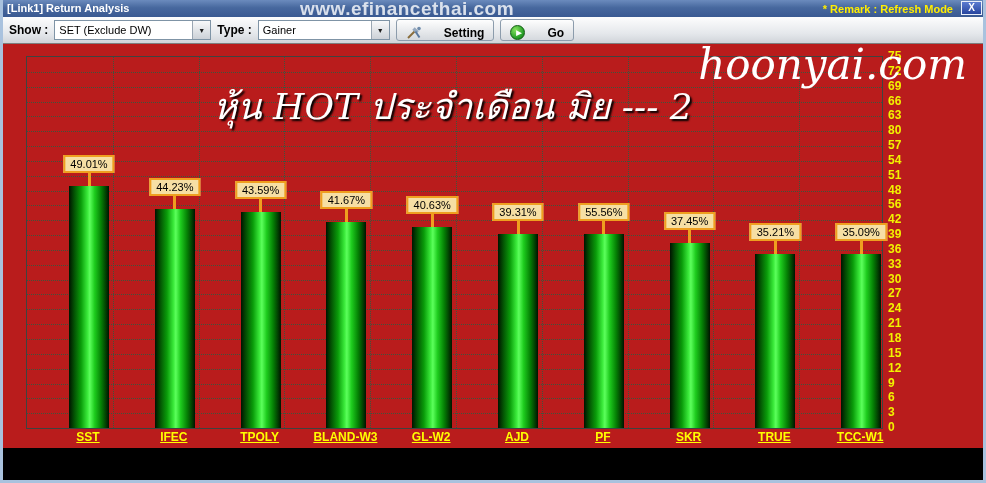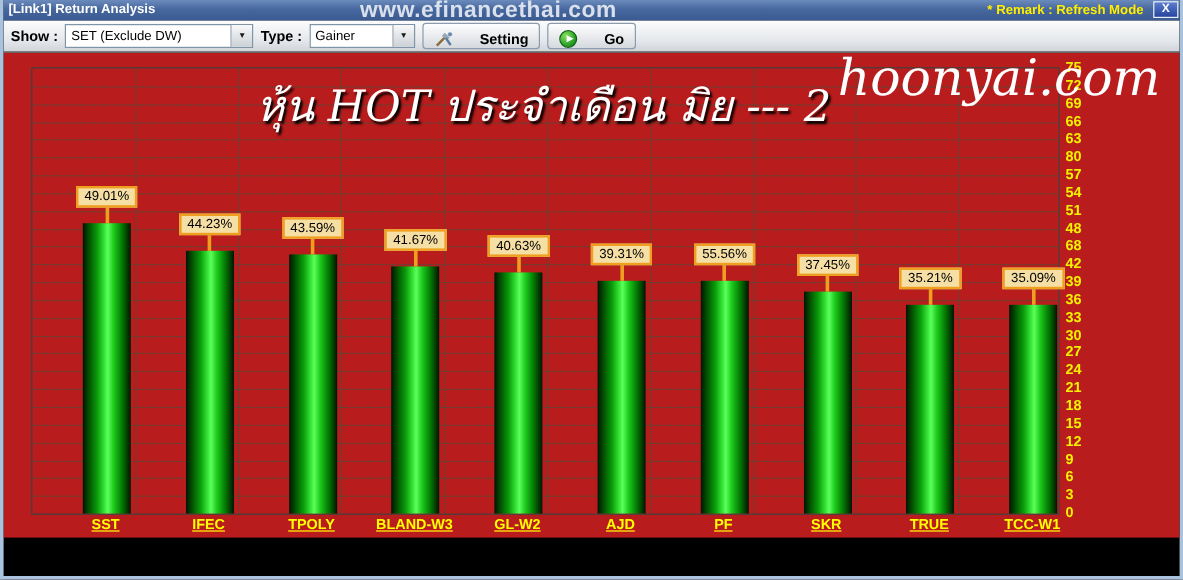--- a/index.html
+++ b/index.html
@@ -19,21 +19,21 @@
     background:linear-gradient(180deg,#5b7cd0 0%,#27459e 100%);border:1px solid #e9eff9;
     color:#fff;font-weight:bold;font-size:10px;line-height:12px;text-align:center;cursor:pointer;}
   
   .toolbar{position:absolute;top:17px;left:0;right:0;height:27px;box-sizing:border-box;z-index:7;
     background:linear-gradient(180deg,#fdfdfd 0%,#e4e7eb 65%,#d0d4d9 100%);
     border-bottom:1px solid #7d7d7d;display:flex;align-items:center;padding:0 6px;gap:6px;}
   .tb-label{font-weight:bold;font-size:12px;color:#000;white-space:nowrap;}
   .combo{height:20px;background:#fff;border:1px solid #7f94a6;box-sizing:border-box;
     display:flex;align-items:center;justify-content:space-between;font-size:11px;cursor:pointer;}
   .combo.show{width:157px;}
-  .combo.type{width:88px;}
+  .combo.type{width:132px;}
   .combo-value{padding:0 4px;white-space:nowrap;overflow:hidden;}
   .combo-arrow-box{width:17px;align-self:stretch;background:linear-gradient(180deg,#f8f9fa,#ccd1d7);
     border-left:1px solid #9aa6b2;display:flex;align-items:center;justify-content:center;
     font-size:7px;color:#1a1a1a;}
   .tb-btn{height:22px;display:flex;align-items:flex-end;gap:22px;padding:0 9px;
     background:linear-gradient(180deg,#fefefe,#d5d9de);border:1px solid #8c9cac;border-radius:3px;
     font-weight:bold;font-size:12px;font-family:inherit;color:#000;cursor:pointer;}
   .go-circle{width:15px;height:15px;border-radius:50%;box-sizing:border-box;
     background:radial-gradient(circle at 35% 30%,#86e25e,#2aa12a 62%,#127112);
     border:1px solid #0f5c0f;display:flex;align-items:center;justify-content:center;
@@ -45,21 +45,21 @@
   .hgrid{position:absolute;left:0;right:0;height:0;border-top:1px dotted #3d553d;}
   .vgrid{position:absolute;top:0;bottom:0;width:0;border-left:1px dotted #3d553d;}
   .bar{position:absolute;bottom:0;width:40px;
     background:linear-gradient(90deg,#001400 0%,#035203 13%,#0a9c0a 30%,#3ae93a 46%,#5cff5c 52%,#1ecc1e 64%,#058205 80%,#001400 100%);}
   .stem{position:absolute;width:3px;background:#ef9f1f;z-index:2;}
   .val-box{position:absolute;transform:translateX(-50%);background:#f6dfa4;border:2px solid #ef9f1f;
     color:#000;font-size:11px;padding:1px 5px;white-space:nowrap;z-index:3;}
   .ylabel{position:absolute;left:885px;color:#f2f200;font-size:12px;font-weight:bold;line-height:14px;}
   .xlabel{position:absolute;top:386px;width:86px;text-align:center;color:#ffff00;font-size:12px;
     font-weight:bold;text-decoration:underline;cursor:pointer;white-space:nowrap;}
-  .chart-title{position:absolute;top:16px;left:120px;width:660px;text-align:center;color:#fff;
+  .chart-title{position:absolute;top:34px;left:120px;width:660px;text-align:center;color:#fff;
     font-family:"DejaVu Serif","Liberation Serif",serif;font-style:italic;font-size:36px;
     white-space:nowrap;z-index:4;text-shadow:2px 2px 2px #000;}
   .chart-watermark{position:absolute;top:0px;right:16px;color:#fff;line-height:1;
     font-family:"DejaVu Serif","Liberation Serif",serif;font-style:italic;font-size:42px;z-index:4;}
   
   .bottombar{position:absolute;top:448px;left:0;right:0;height:32px;box-sizing:border-box;
     background:linear-gradient(180deg,#f6f6f6,#dddddd);border-top:1px solid #4a4a4a;
     display:flex;align-items:center;padding-left:8px;gap:6px;}
   .pg-outer{background:#f3f3f3;border:1px solid #cdcdcd;border-radius:5px;padding:2px;
     display:inline-flex;cursor:pointer;}
@@ -185,21 +185,21 @@
         <div class="ylabel" style="top: 301.8px;">15</div>
         <div class="ylabel" style="top: 287px;">18</div>
         <div class="ylabel" style="top: 272.1px;">21</div>
         <div class="ylabel" style="top: 257.3px;">24</div>
         <div class="ylabel" style="top: 242.4px;">27</div>
         <div class="ylabel" style="top: 227.6px;">30</div>
         <div class="ylabel" style="top: 212.8px;">33</div>
         <div class="ylabel" style="top: 197.9px;">36</div>
         <div class="ylabel" style="top: 183.1px;">39</div>
         <div class="ylabel" style="top: 168.2px;">42</div>
-        <div class="ylabel" style="top: 153.4px;">68</div>
+        <div class="ylabel" style="top: 153.4px;">56</div>
         <div class="ylabel" style="top: 138.6px;">48</div>
         <div class="ylabel" style="top: 123.7px;">51</div>
         <div class="ylabel" style="top: 108.9px;">54</div>
         <div class="ylabel" style="top: 94px;">57</div>
         <div class="ylabel" style="top: 79.2px;">80</div>
         <div class="ylabel" style="top: 64.4px;">63</div>
         <div class="ylabel" style="top: 49.5px;">66</div>
         <div class="ylabel" style="top: 34.7px;">69</div>
         <div class="ylabel" style="top: 19.8px;">72</div>
         <div class="ylabel" style="top: 5px;">75</div>

